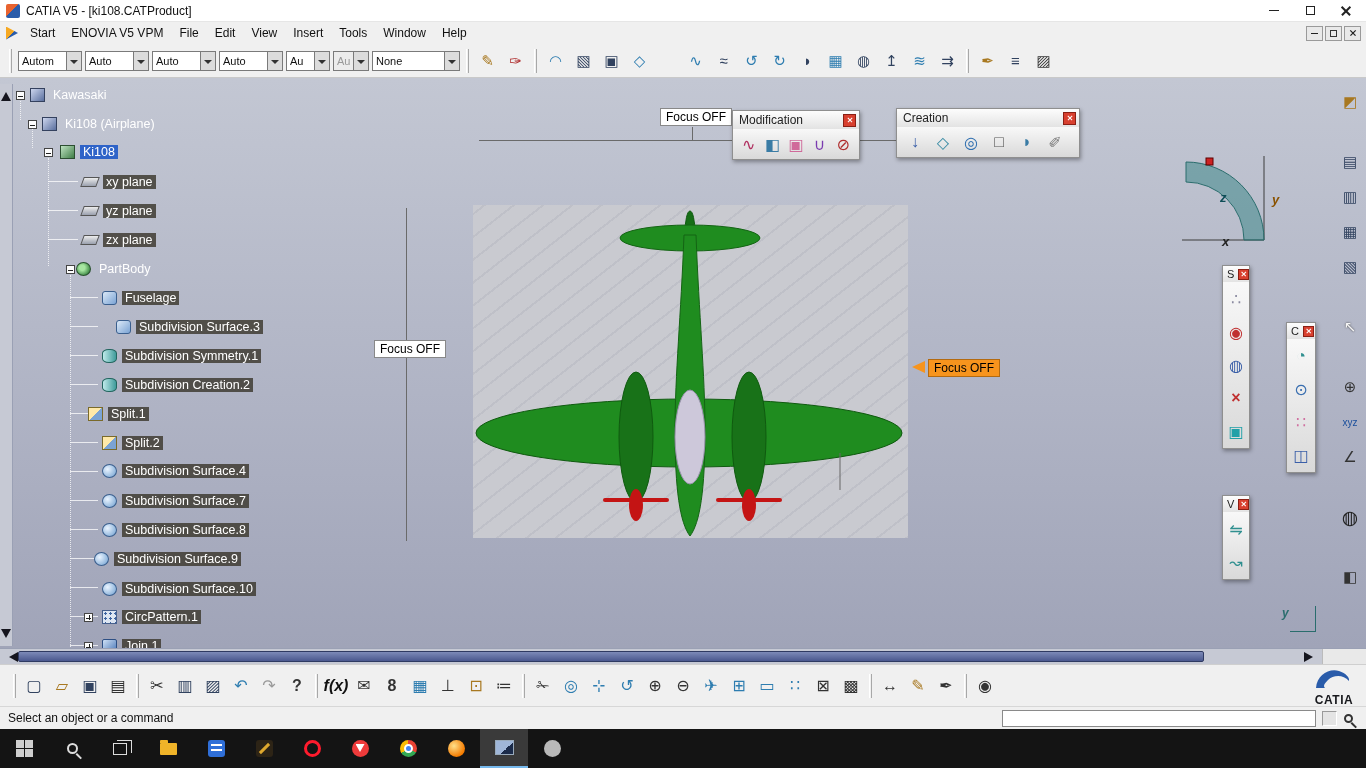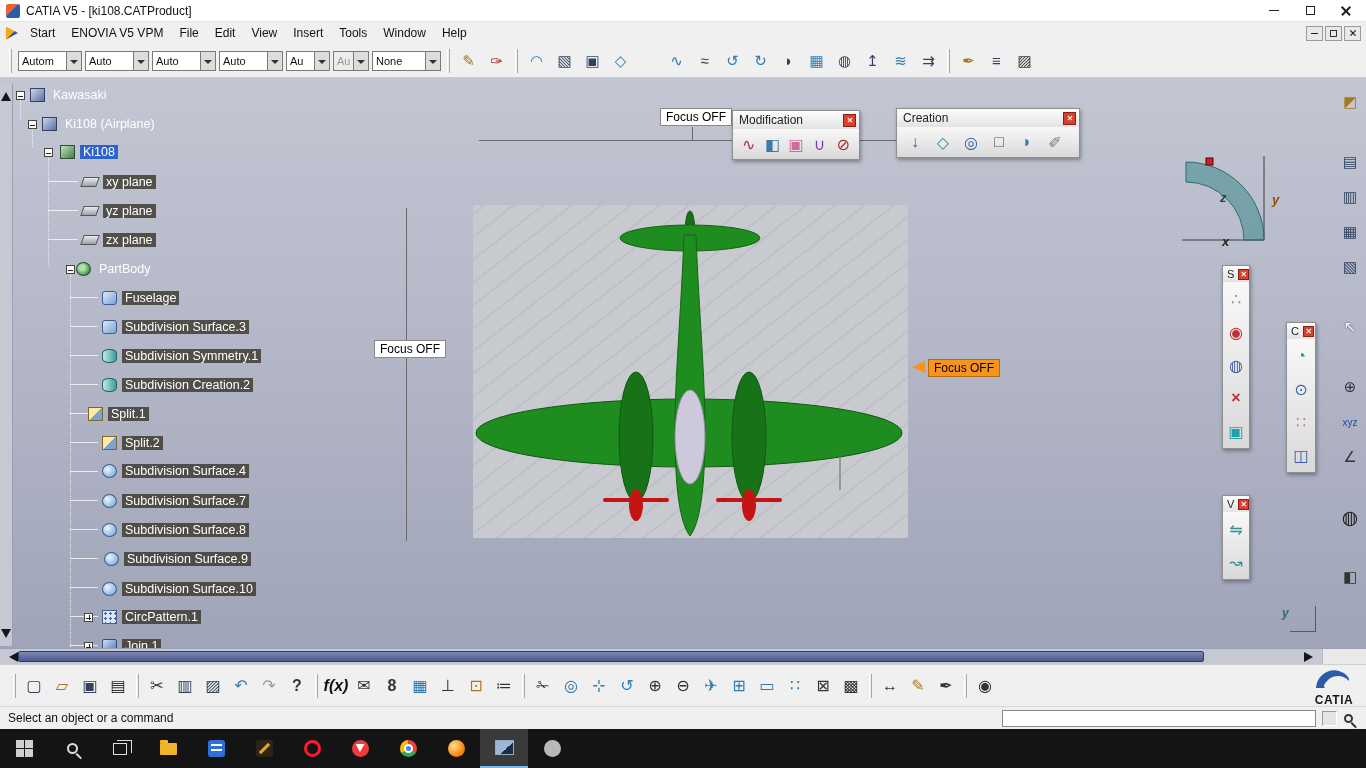--- a/index.html
+++ b/index.html
@@ -224,21 +224,21 @@
         <span class="combo-arrow"></span>
       </span>
     <span class="combo" style="width:44px">
         <span class="combo-val">Au</span>
         <span class="combo-arrow"></span>
       </span>
     <span class="combo disabled" style="width:36px">
         <span class="combo-val">Au</span>
         <span class="combo-arrow"></span>
       </span>
-    <span class="combo" style="width:69px">
+    <span class="combo" style="width:88px">
         <span class="combo-val">None</span>
         <span class="combo-arrow"></span>
       </span>
     <span class="grip"></span>
     <span class="ticon c-gold">✎</span>
     <span class="ticon c-red">✑</span>
     <span class="grip"></span>
     <span class="ticon c-blue">◠</span>
     <span class="ticon">▧</span>
     <span class="ticon">▣</span>
@@ -326,21 +326,21 @@
         <span class="tlabel boxed">zx plane</span>
       </div>
     <div class="trow" style="top:182px;left:76px">
         <span class="ico ico-body"></span>
         <span class="tlabel">PartBody</span>
       </div>
     <div class="trow" style="top:211px;left:102px">
         <span class="ico ico-surf"></span>
         <span class="tlabel boxed">Fuselage</span>
       </div>
-    <div class="trow" style="top:240px;left:102px">
+    <div class="trow" style="top:240px;left:116px">
         <span class="ico ico-surf"></span>
         <span class="tlabel boxed">Subdivision Surface.3</span>
       </div>
     <div class="trow" style="top:269px;left:102px">
         <span class="ico ico-sym"></span>
         <span class="tlabel boxed">Subdivision Symmetry.1</span>
       </div>
     <div class="trow" style="top:298px;left:102px">
         <span class="ico ico-sym"></span>
         <span class="tlabel boxed">Subdivision Creation.2</span>
@@ -358,21 +358,21 @@
         <span class="tlabel boxed">Subdivision Surface.4</span>
       </div>
     <div class="trow" style="top:414px;left:102px">
         <span class="ico ico-surf2"></span>
         <span class="tlabel boxed">Subdivision Surface.7</span>
       </div>
     <div class="trow" style="top:443px;left:102px">
         <span class="ico ico-surf2"></span>
         <span class="tlabel boxed">Subdivision Surface.8</span>
       </div>
-    <div class="trow" style="top:472px;left:104px">
+    <div class="trow" style="top:472px;left:94px">
         <span class="ico ico-surf2"></span>
         <span class="tlabel boxed">Subdivision Surface.9</span>
       </div>
     <div class="trow" style="top:502px;left:102px">
         <span class="ico ico-surf2"></span>
         <span class="tlabel boxed">Subdivision Surface.10</span>
       </div>
     <div class="trow" style="top:530px;left:102px">
         <span class="ico ico-pattern"></span>
         <span class="tlabel boxed">CircPattern.1</span>

